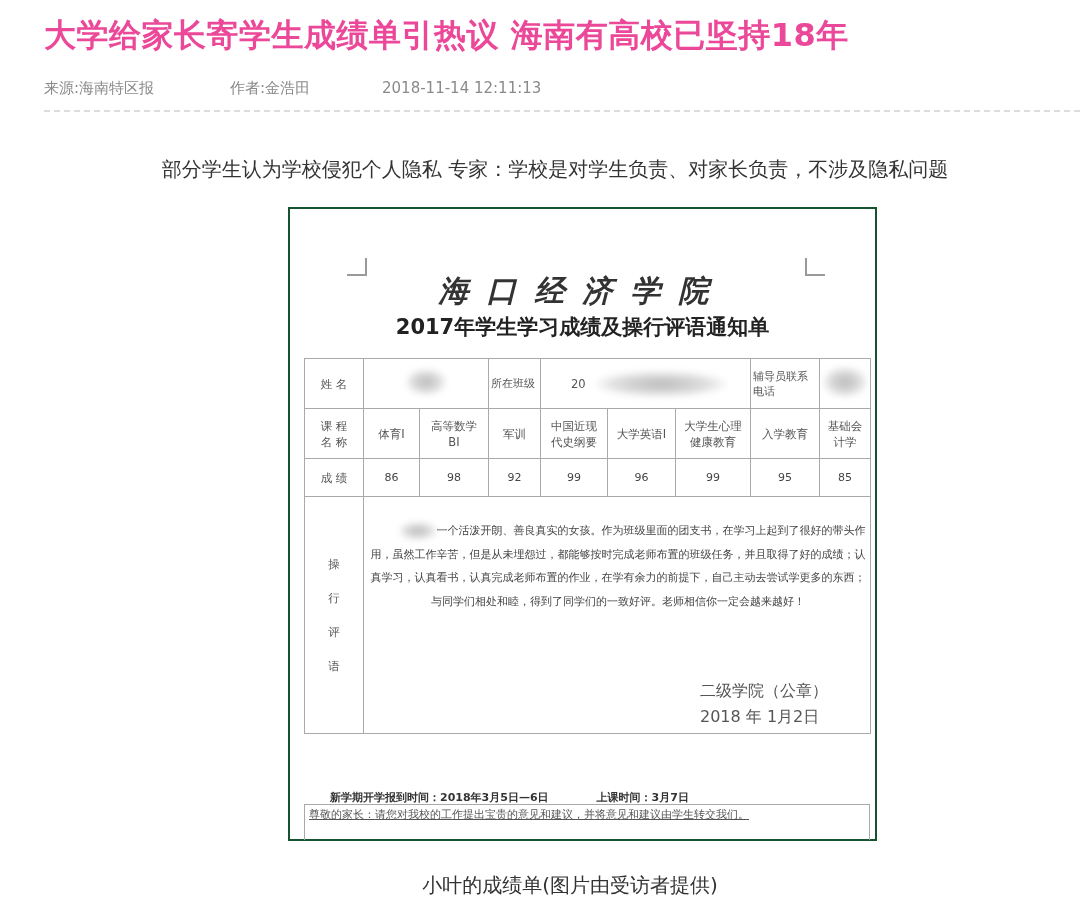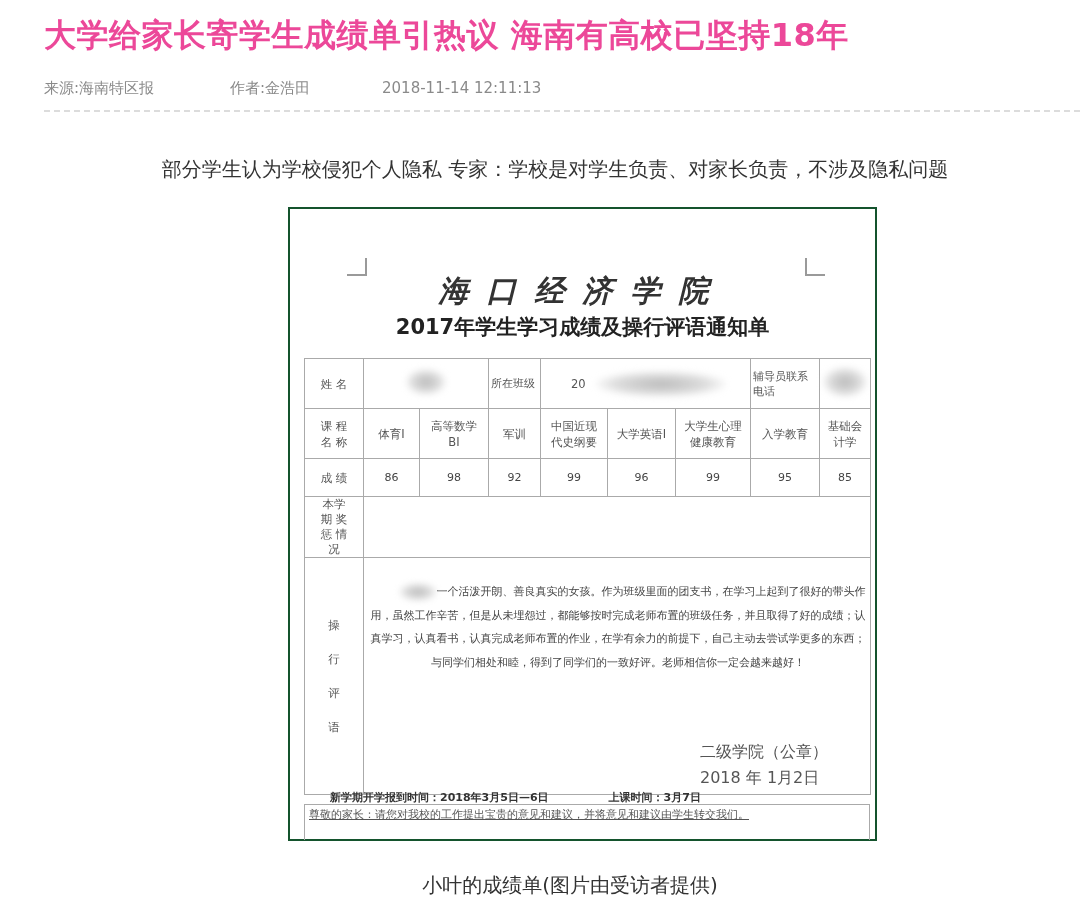--- a/index.html
+++ b/index.html
@@ -25,21 +25,21 @@
 
   table.report { position: absolute; left: 14px; top: 149px; width: 566px; border-collapse: collapse; table-layout: fixed; font-size: 11.5px; color: #555; }
   table.report td { border: 1.5px solid #aaa; text-align: center; vertical-align: middle; line-height: 16px; padding: 0 2px; }
   .blur { display: inline-block; background: radial-gradient(ellipse at center, #bbb 0%, #ddd 50%, rgba(255,255,255,0) 75%); filter: blur(3px); }
   .score { font-size: 11px; color: #444; }
   .vert { line-height: 34px !important; }
   .comment { text-align: right; vertical-align: top !important; padding: 22px 4px 0 6px !important; font-size: 11px; line-height: 23.5px !important; color: #444; }
   .seal { position: absolute; font-size: 16px; color: #555; }
 
   .reg-line { position: absolute; left: 40px; top: 581px; font-size: 11px; font-weight: bold; color: #333; white-space: nowrap; }
-  .reg-line .second { margin-left: 60px; }
+  .reg-line .second { margin-left: 48px; }
   .parent-box { position: absolute; left: 14px; top: 595px; width: 566px; height: 36px; border: 1.5px solid #aaa; border-bottom: none; font-size: 11px; color: #555; padding: 2px 4px; white-space: nowrap; text-decoration: underline; }
 
   .caption { position: absolute; left: 0; width: 1140px; top: 872px; text-align: center; font-size: 20px; color: #333; white-space: nowrap; }
 </style>
 </head>
 <body>
 
 <div class="title">大学给家长寄学生成绩单引热议 海南有高校已坚持18年</div>
 
 <div class="meta">
@@ -93,24 +93,20 @@
       <td>成 绩</td>
       <td class="score">86</td>
       <td class="score">98</td>
       <td class="score">92</td>
       <td class="score">99</td>
       <td class="score">96</td>
       <td class="score">99</td>
       <td class="score">95</td>
       <td class="score">85</td>
     </tr>
-    <tr style="height:55px">
-      <td style="padding:0 12px;line-height:15px">本学期 奖 惩 情 况</td>
-      <td colspan="8"></td>
-    </tr>
     <tr style="height:237px">
       <td class="vert" style="padding:0 20px">操 行 评 语</td>
       <td colspan="8" class="comment" style="position:relative">
         <span class="blur" style="width:38px;height:18px;vertical-align:middle;margin-left:28px"></span><span>一个活泼开朗、善良真实的女孩。作为班级里面的团支书，在学习上起到了很好的带头作用，虽然工作辛苦，但是从未埋怨过，都能够按时完成老师布置的班级任务，并且取得了好的成绩；认真学习，认真看书，认真完成老师布置的作业，在学有余力的前提下，自己主动去尝试学更多的东西；与同学们相处和睦，得到了同学们的一致好评。老师相信你一定会越来越好！</span>
         <div class="seal" style="left:336px;top:182px">二级学院（公章）</div>
         <div class="seal" style="left:336px;top:208px">2018 年 1月2日</div>
       </td>
     </tr>
   </tbody>
     </table>

